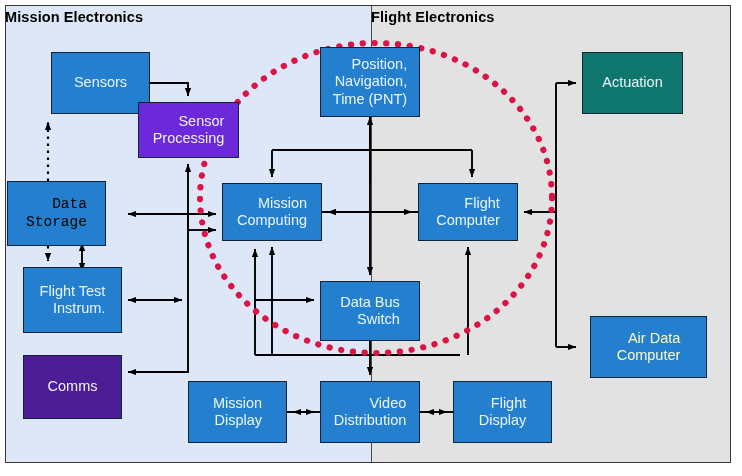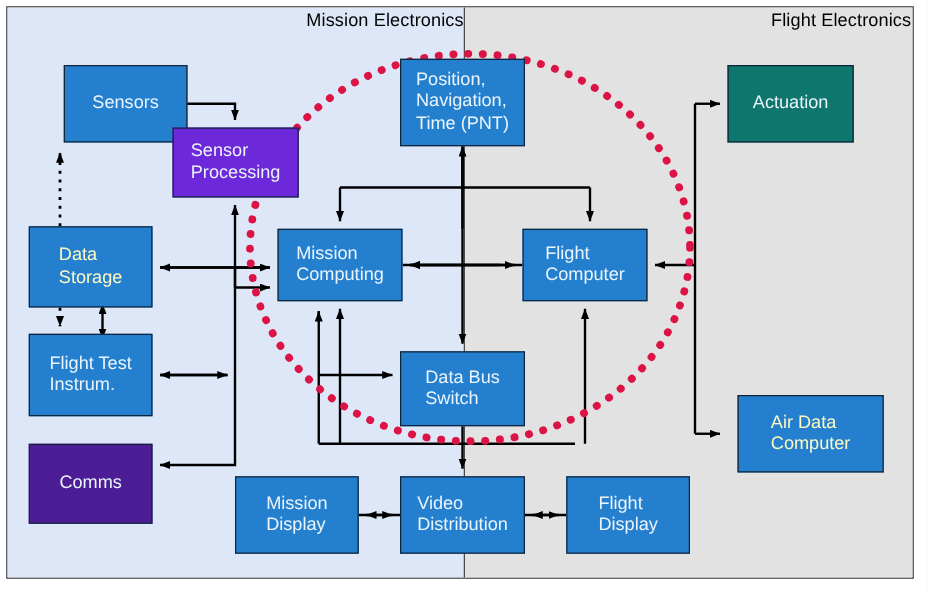--- a/index.html
+++ b/index.html
@@ -40,23 +40,23 @@
   #panel-flight {
     left: 366px;
     width: 358px;
     background: #e2e2e2;
   }
   .panel-title {
     position: absolute;
     top: 9px;
     left: 0;
     width: 100%;
-    text-align: right;
+    text-align: left;
     font-size: 14.5px;
-    font-weight: normal;
+    font-weight: bold;
     color: #000000;
     letter-spacing: 0.1px;
   }
   svg#wires {
     position: absolute;
     left: 0;
     top: 0;
     width: 742px;
     height: 476px;
     pointer-events: none;
@@ -65,21 +65,21 @@
     position: absolute;
     box-sizing: border-box;
     background: #2480ce;
     border: 1.6px solid #10243a;
     color: #eaf4fd;
     font-size: 14.5px;
     line-height: 1.18;
     display: flex;
     align-items: center;
     justify-content: center;
-    text-align: left;
+    text-align: right;
     padding: 0 4px;
     white-space: pre-line;
   }
 </style>
 </head>
 <body>
 
 <div id="canvas">
 
   <div id="frame">
@@ -167,21 +167,21 @@
   </svg>
 
   <div id="nodes">
       <div class="node" style="left: 23px; top: 52px; width: 99px; height: 62px; background: rgb(36, 128, 206); border-color: rgb(16, 36, 58); color: rgb(234, 244, 253); margin-left: 28px;">Sensors</div>
       <div class="node" style="left: 138px; top: 102px; width: 101px; height: 56px; background: #6d28d9; border-color: rgb(16, 36, 58); color: rgb(234, 244, 253);">Sensor
 Processing</div>
       <div class="node" style="left: 320px; top: 47px; width: 100px; height: 70px; background: rgb(36, 128, 206); border-color: rgb(16, 36, 58); color: rgb(234, 244, 253);">Position,
 Navigation,
 Time (PNT)</div>
       <div class="node" style="left: 582px; top: 52px; width: 101px; height: 62px; background: #0f766e; border-color: rgb(16, 36, 58); color: rgb(234, 244, 253);">Actuation</div>
-      <div class="node" style="left: 23px; top: 181px; width: 99px; height: 65px; background: rgb(36, 128, 206); border-color: rgb(16, 36, 58); color: #fef9c3;">Data
+      <div class="node" style="left: 7px; top: 181px; width: 99px; height: 65px; background: rgb(36, 128, 206); border-color: rgb(16, 36, 58); color: #000000; font-family: Liberation Mono, monospace;">Data
 Storage</div>
       <div class="node" style="left: 222px; top: 183px; width: 100px; height: 58px; background: rgb(36, 128, 206); border-color: rgb(16, 36, 58); color: rgb(234, 244, 253);">Mission
 Computing</div>
       <div class="node" style="left: 418px; top: 183px; width: 100px; height: 58px; background: rgb(36, 128, 206); border-color: rgb(16, 36, 58); color: rgb(234, 244, 253);">Flight
 Computer</div>
       <div class="node" style="left: 23px; top: 267px; width: 99px; height: 66px; background: rgb(36, 128, 206); border-color: rgb(16, 36, 58); color: rgb(234, 244, 253);">Flight Test
 Instrum.</div>
       <div class="node" style="left: 320px; top: 281px; width: 100px; height: 60px; background: rgb(36, 128, 206); border-color: rgb(16, 36, 58); color: rgb(234, 244, 253);">Data Bus
 Switch</div>
       <div class="node" style="left: 590px; top: 316px; width: 117px; height: 62px; background: rgb(36, 128, 206); border-color: rgb(16, 36, 58); color: #fef9c3;">Air Data

